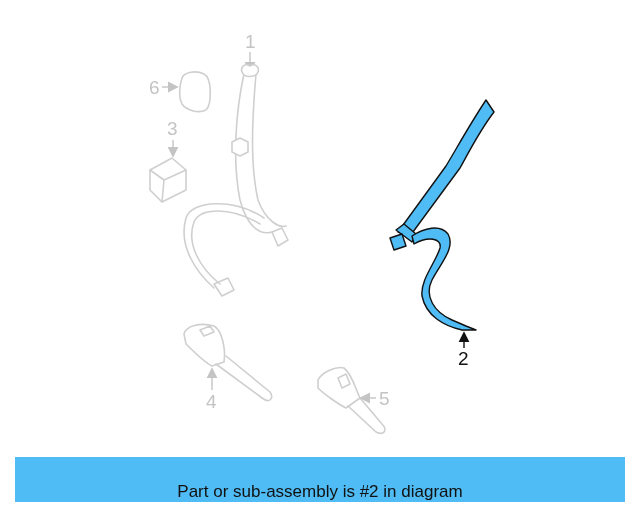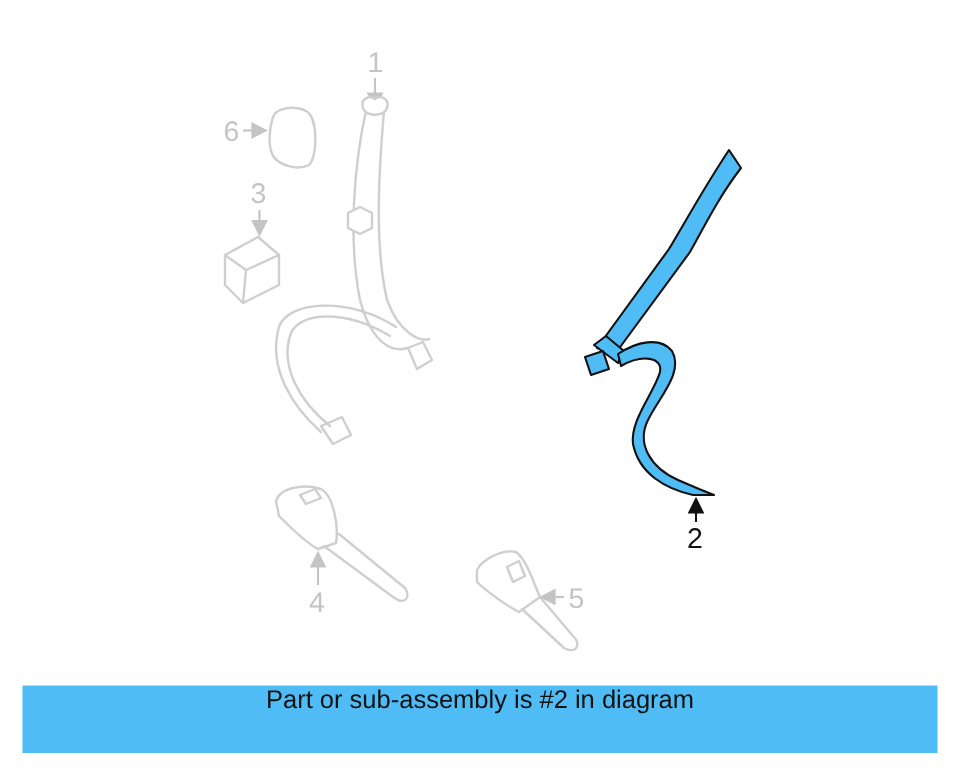--- a/index.html
+++ b/index.html
@@ -7,21 +7,21 @@
     #diagram { position: absolute; left: 0; top: 0; width: 640px; height: 512px; }
     .label-gray { font-family: "Liberation Sans", sans-serif; font-size: 19px; fill: #c4c4c4; }
     .label-dark { font-family: "Liberation Sans", sans-serif; font-size: 19px; fill: #111111; }
     .ghost { fill: none; stroke: #cfcfcf; stroke-width: 1.6; stroke-linejoin: round; stroke-linecap: round; }
     .ghost-fill { fill: #ffffff; stroke: #cfcfcf; stroke-width: 1.6; stroke-linejoin: round; }
     .arrow-gray { stroke: #c4c4c4; stroke-width: 1.4; fill: none; }
     .arrowhead-gray { fill: #c4c4c4; }
     .belt { fill: #4fbcf5; stroke: #111111; stroke-width: 1.4; stroke-linejoin: round; }
     #banner {
       position: absolute; left: 15px; top: 457px; width: 610px; height: 45px;
-      background: #4fbcf5; display: flex; flex-direction: column; align-items: center; justify-content: space-between;
+      background: #4fbcf5; display: flex; flex-direction: column; align-items: center; justify-content: flex-end;
       font-family: "Liberation Sans", sans-serif; font-size: 17px; line-height: 20px; color: #111111;
     }
     #banner span { display: block; text-align: center; }
   </style>
 </head>
 <body>
 
 <svg id="diagram" viewBox="0 0 640 512" xmlns="http://www.w3.org/2000/svg">
   <defs>
     <marker id="ahg" markerWidth="8" markerHeight="8" refX="6" refY="4" orient="auto">

